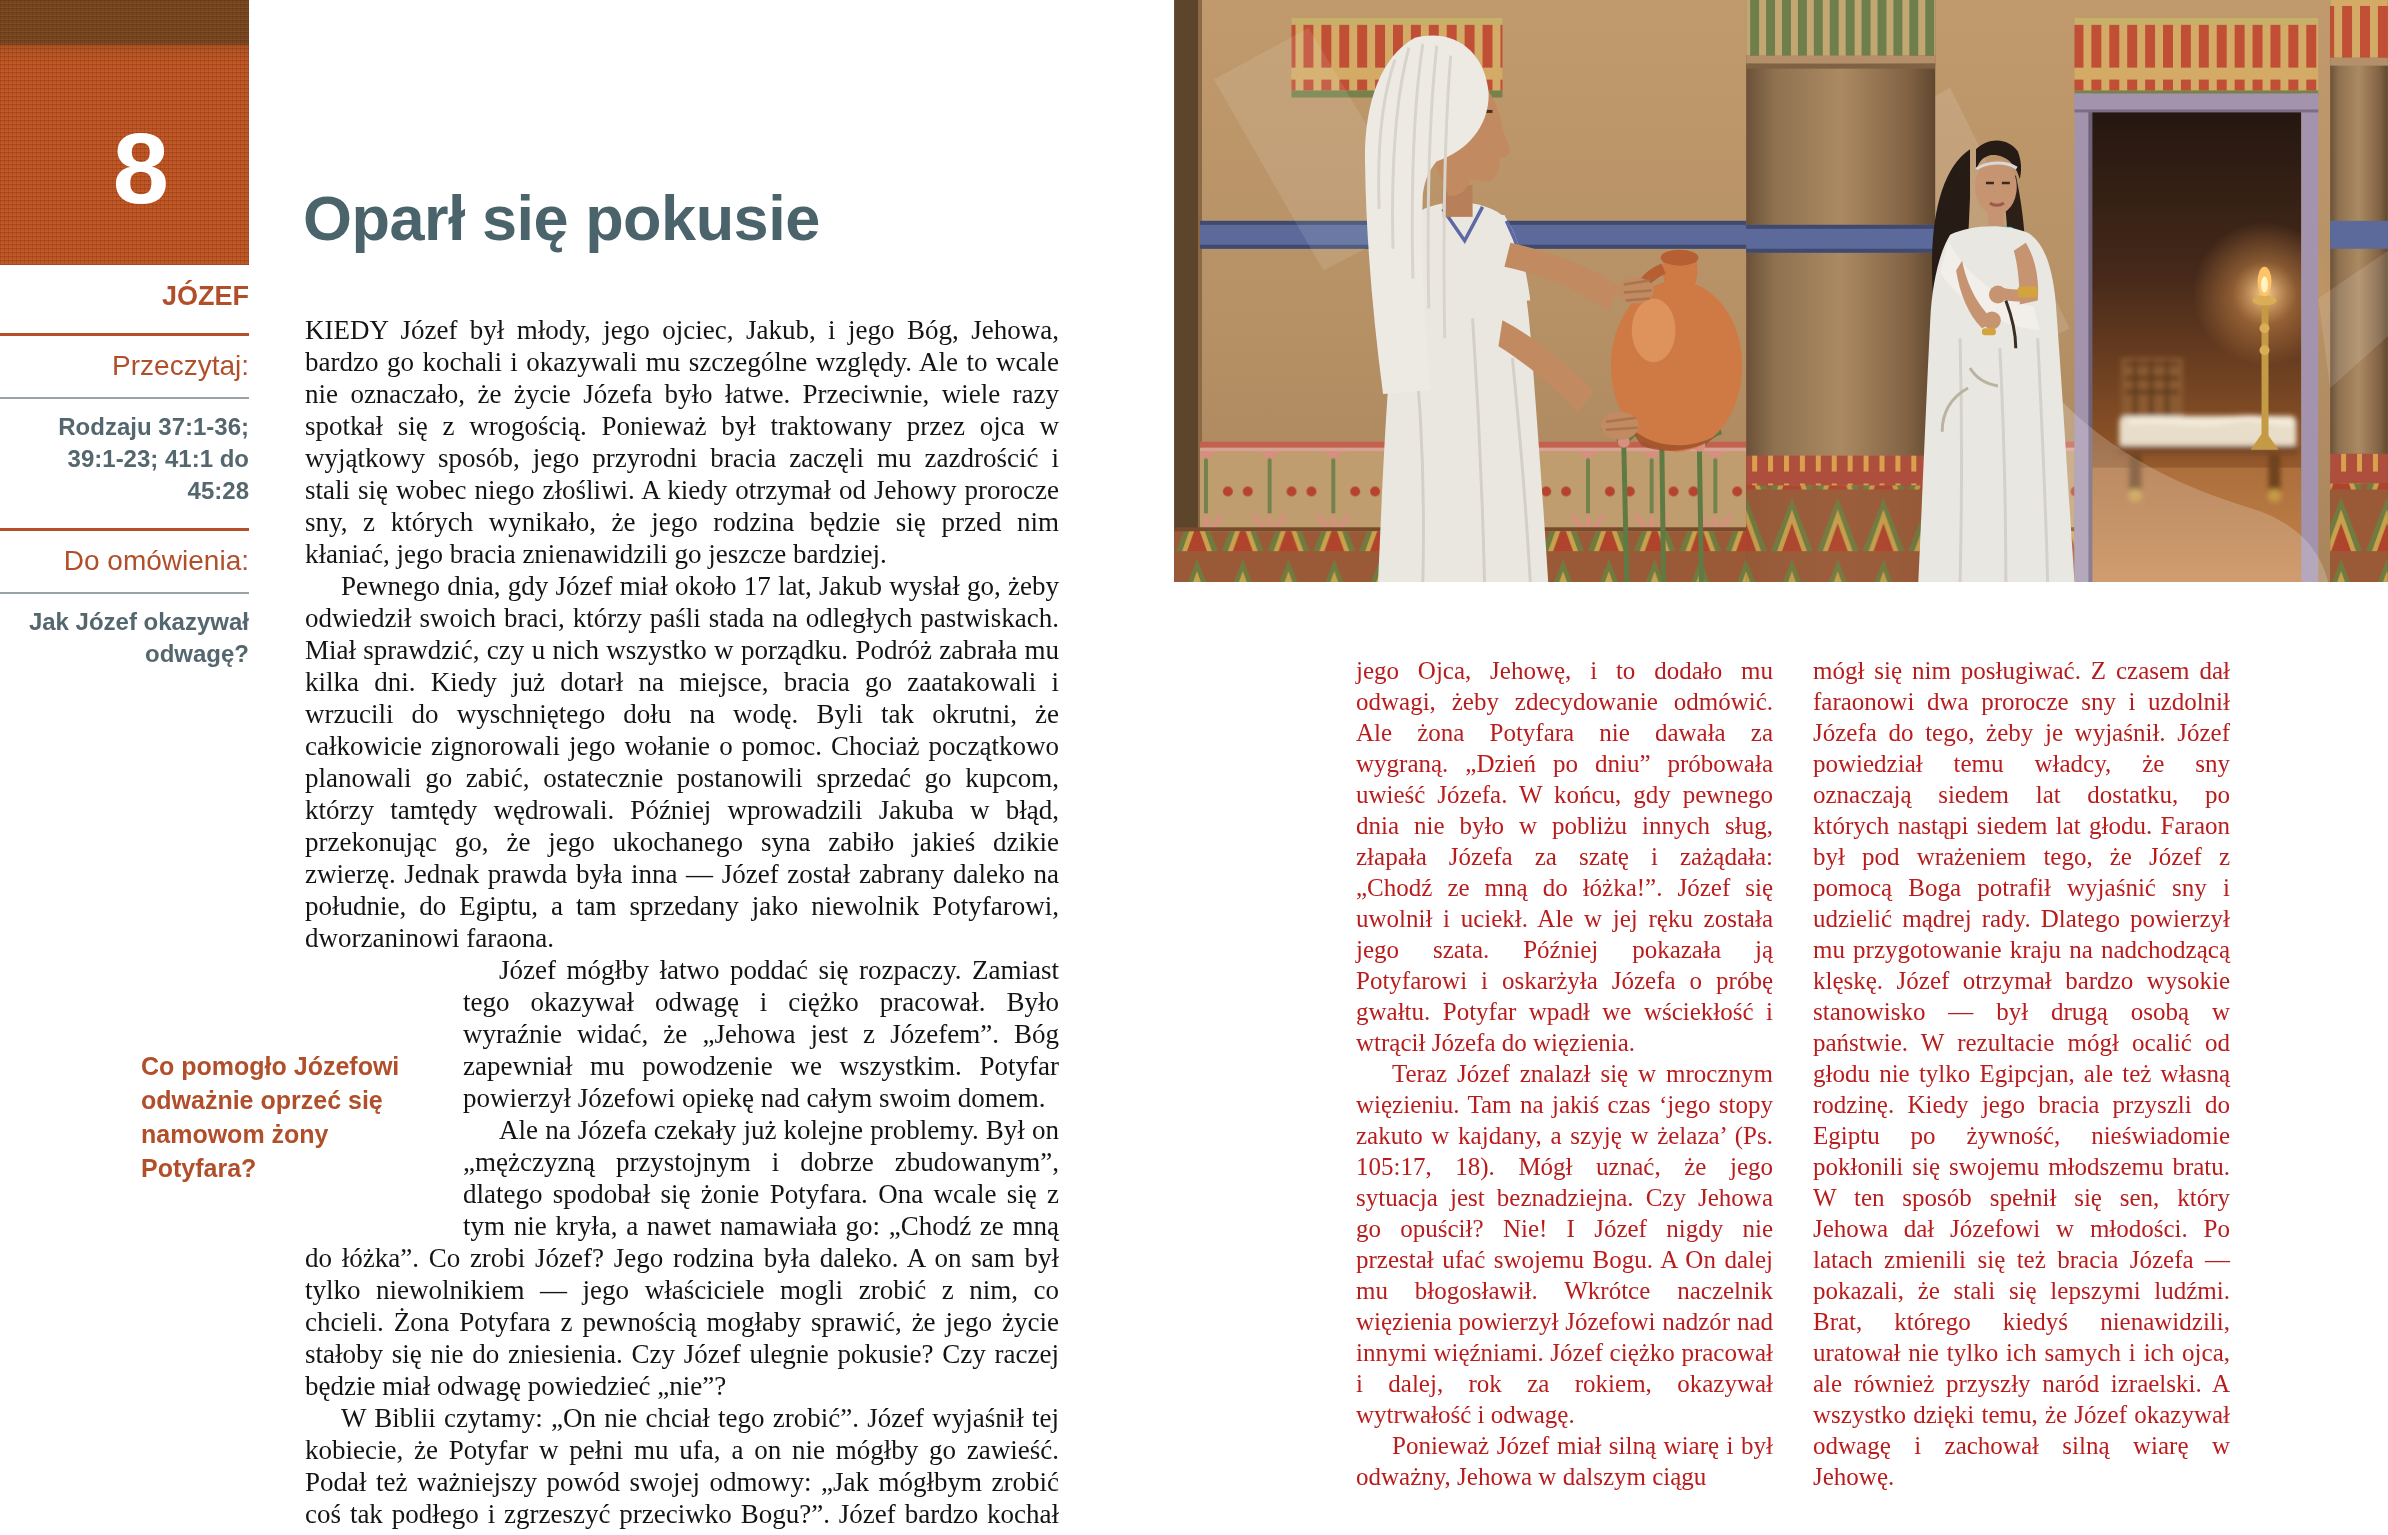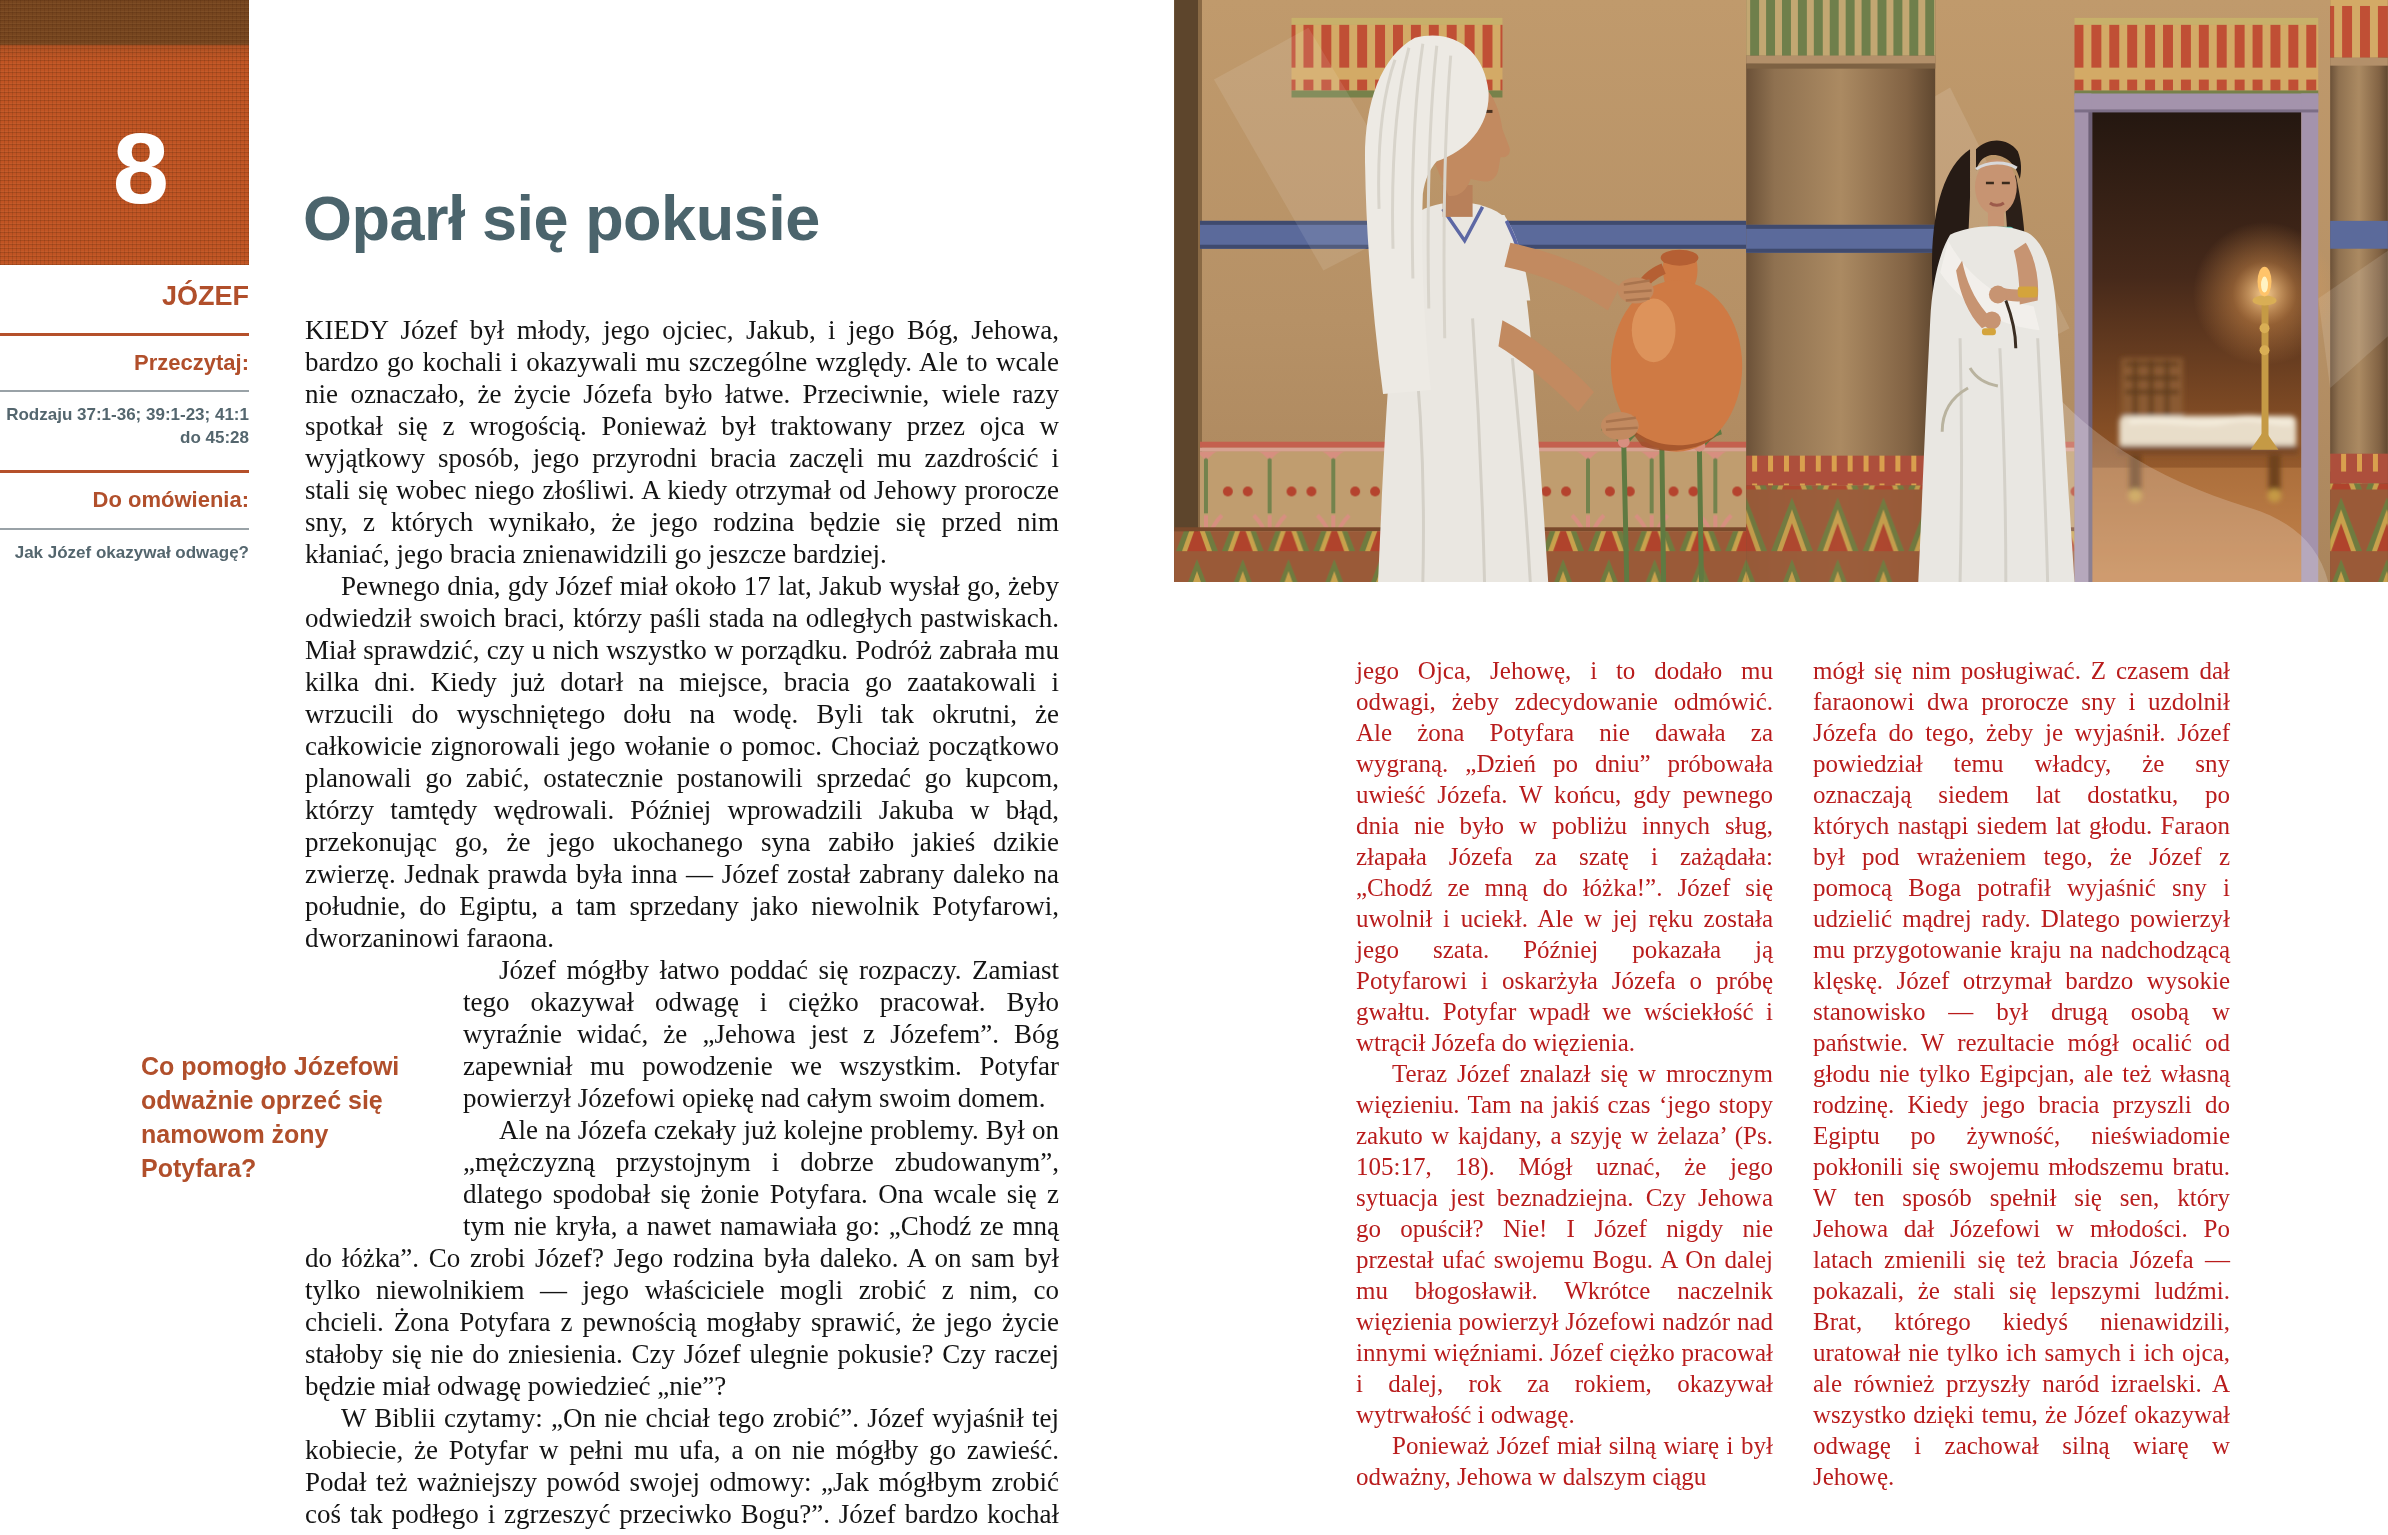--- a/index.html
+++ b/index.html
@@ -13,22 +13,22 @@
       repeating-linear-gradient(0deg, rgba(70,35,10,.20) 0 1px, rgba(255,205,150,.05) 1px 2px, transparent 2px 4px),
       repeating-linear-gradient(90deg, rgba(70,35,10,.16) 0 1px, transparent 1px 4px),
       linear-gradient(180deg, rgba(58,58,28,.55) 0 44px, rgba(58,58,28,.12) 46px, rgba(58,58,28,0) 62px);}
   .chapter-number{position:absolute;right:80px;bottom:46px;color:#ffffff;
     font-size:101px;font-weight:bold;line-height:1;}
 
   .sidebar{position:absolute;left:0;top:282px;width:249px;text-align:right;}
   .sb-jozef{color:#b14f2b;font-weight:bold;font-size:27px;line-height:1.1;padding-left:48px;}
   .rule-o{border:0;border-top:3px solid #b5502a;margin:21px 0 0 0;}
   .rule-g{border:0;border-top:2px solid #99a2a7;margin:15px 0 0 0;}
-  .sb-small{color:#b14f2b;font-weight:bold;font-size:22px;margin-top:14px;line-height:1.15;}
-  .sb-text{color:#54666e;font-weight:bold;font-size:17px;margin-top:12px;line-height:1.33;}
+  .sb-small{color:#b14f2b;font-weight:normal;font-size:28px;margin-top:14px;line-height:1.15;}
+  .sb-text{color:#54666e;font-weight:bold;font-size:24px;margin-top:12px;line-height:1.33;}
 
   
   .page-title{position:absolute;left:303px;top:145px;font-size:63px;font-weight:bold;
     color:#4b646c;letter-spacing:-0.5px;line-height:1;text-align:center;}
   .body-col{position:absolute;left:305px;top:314px;width:754px;
     font-family:"Liberation Serif",serif;font-size:27px;line-height:32px;
     text-align:justify;color:#141414;}
   .body-col p{margin:0;}
   .ind{text-indent:36px;}
   .pq{float:left;width:308px;margin:95px 14px 43px -164px;

